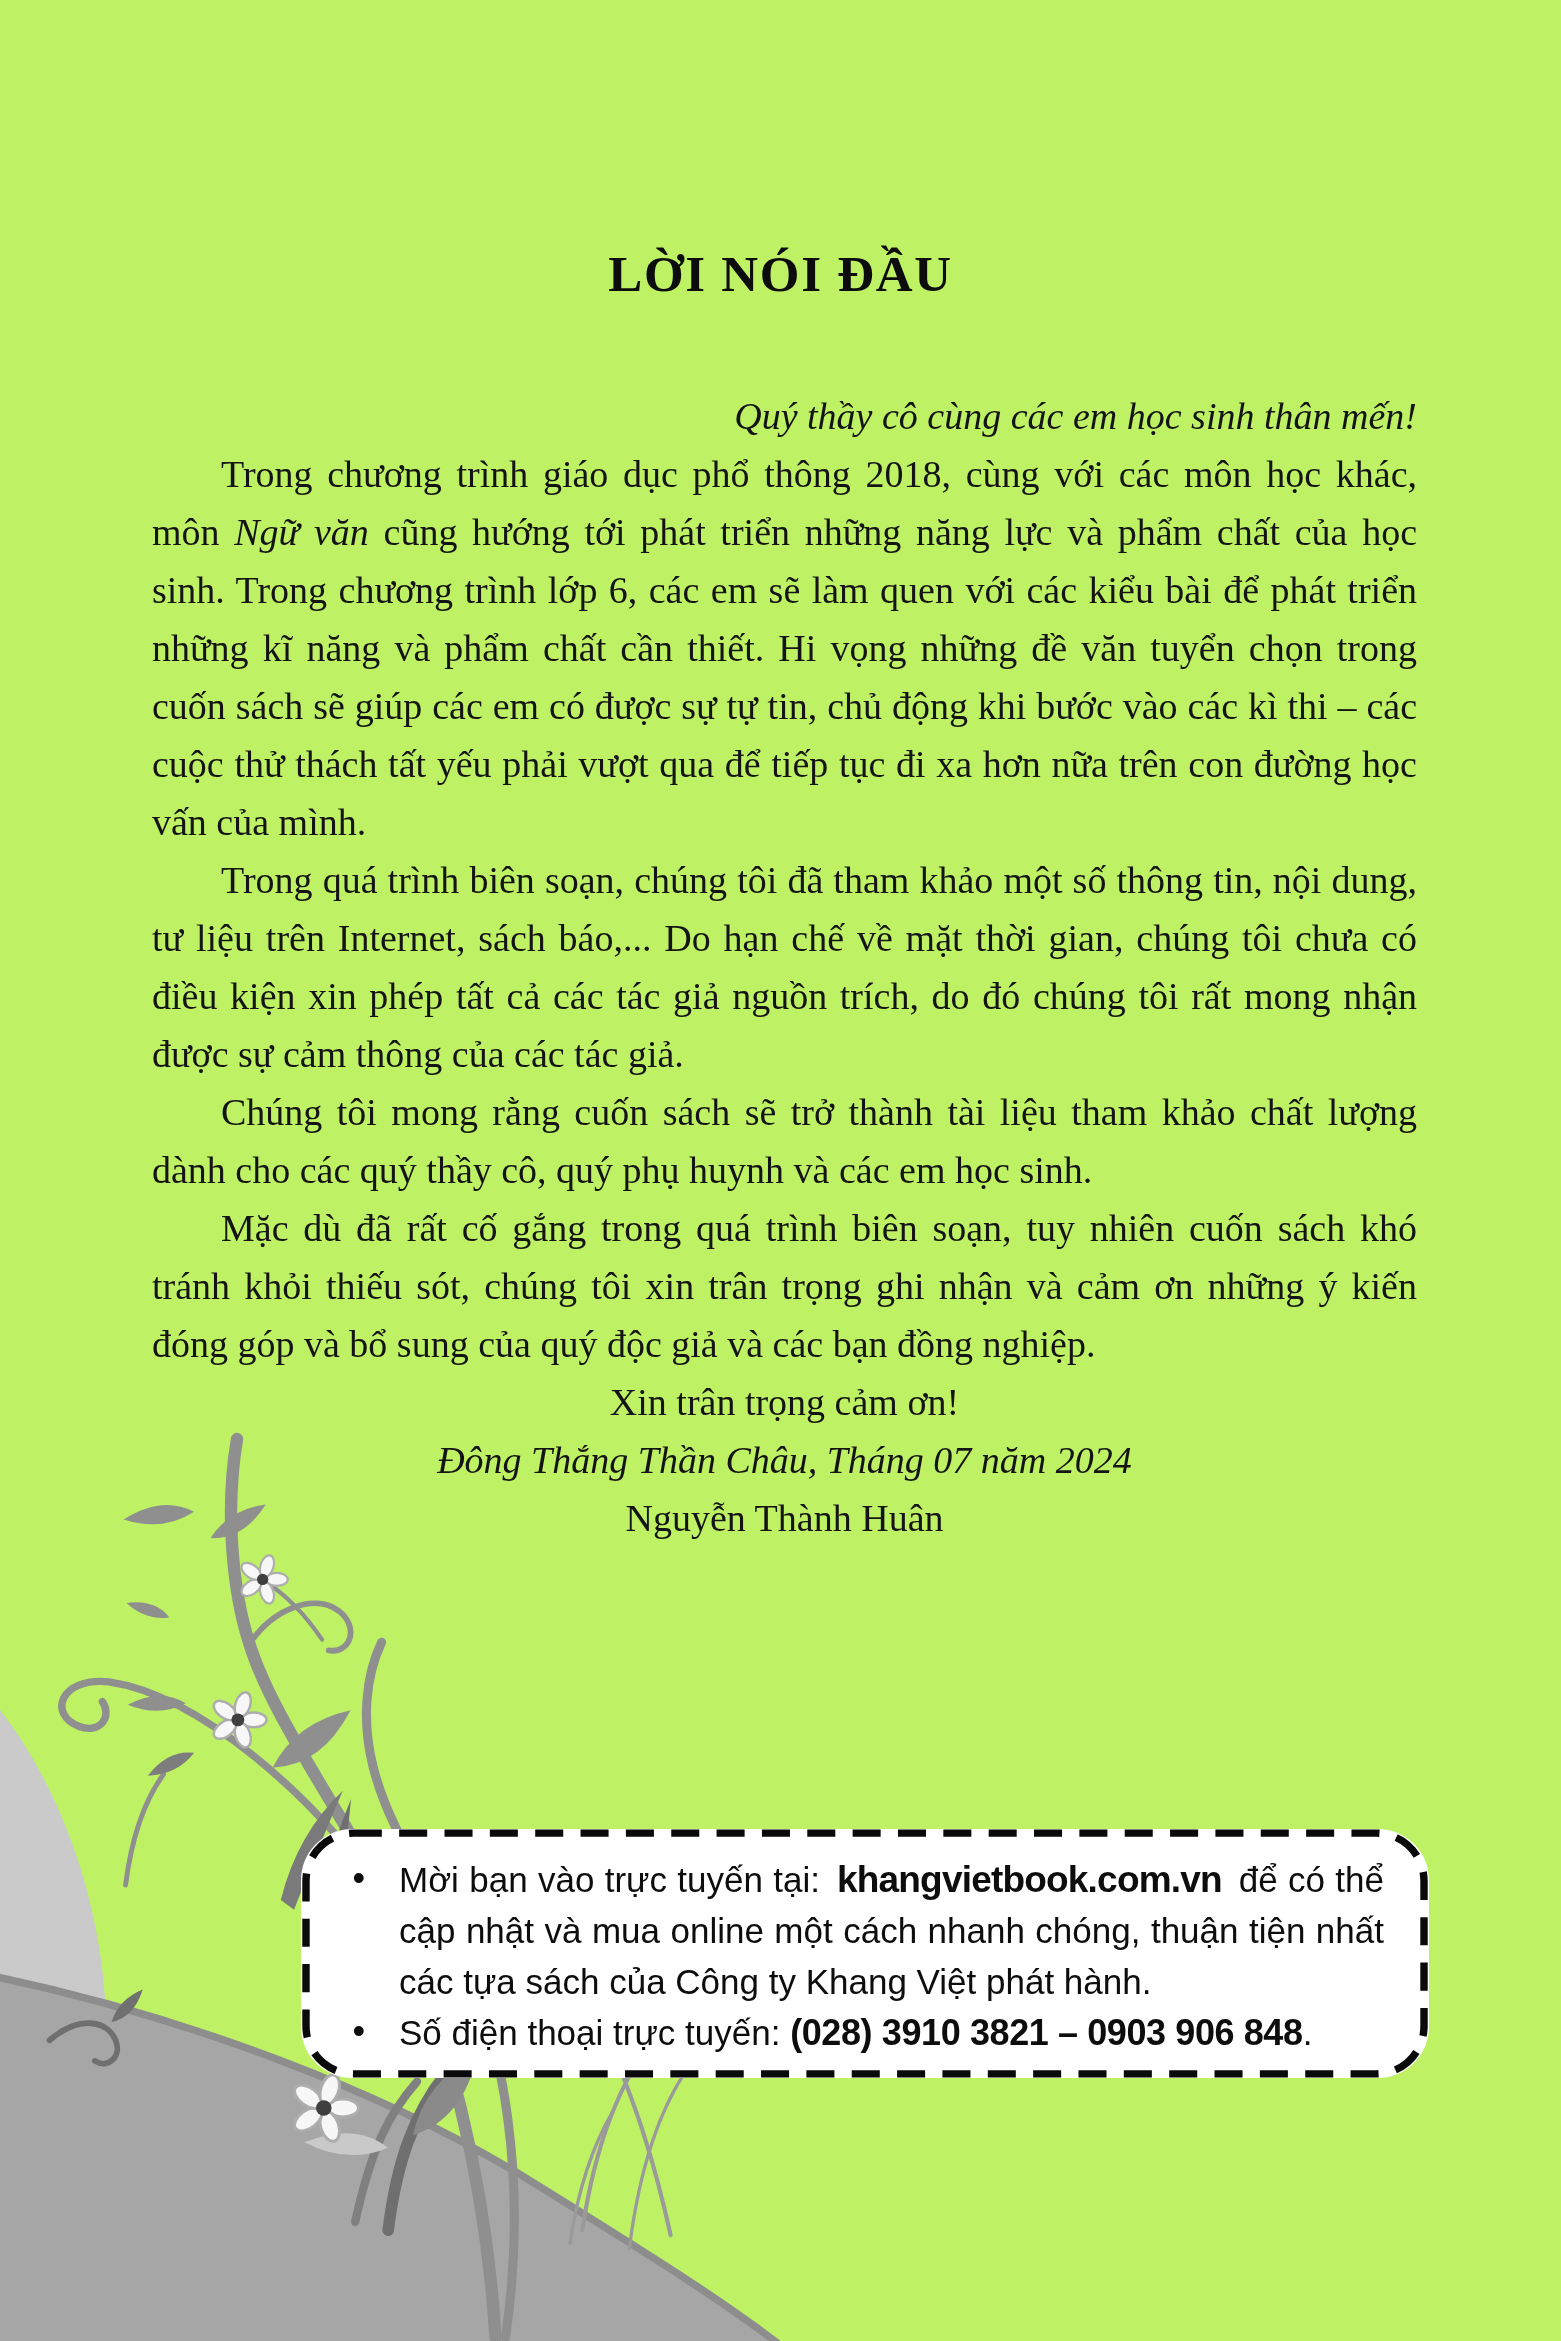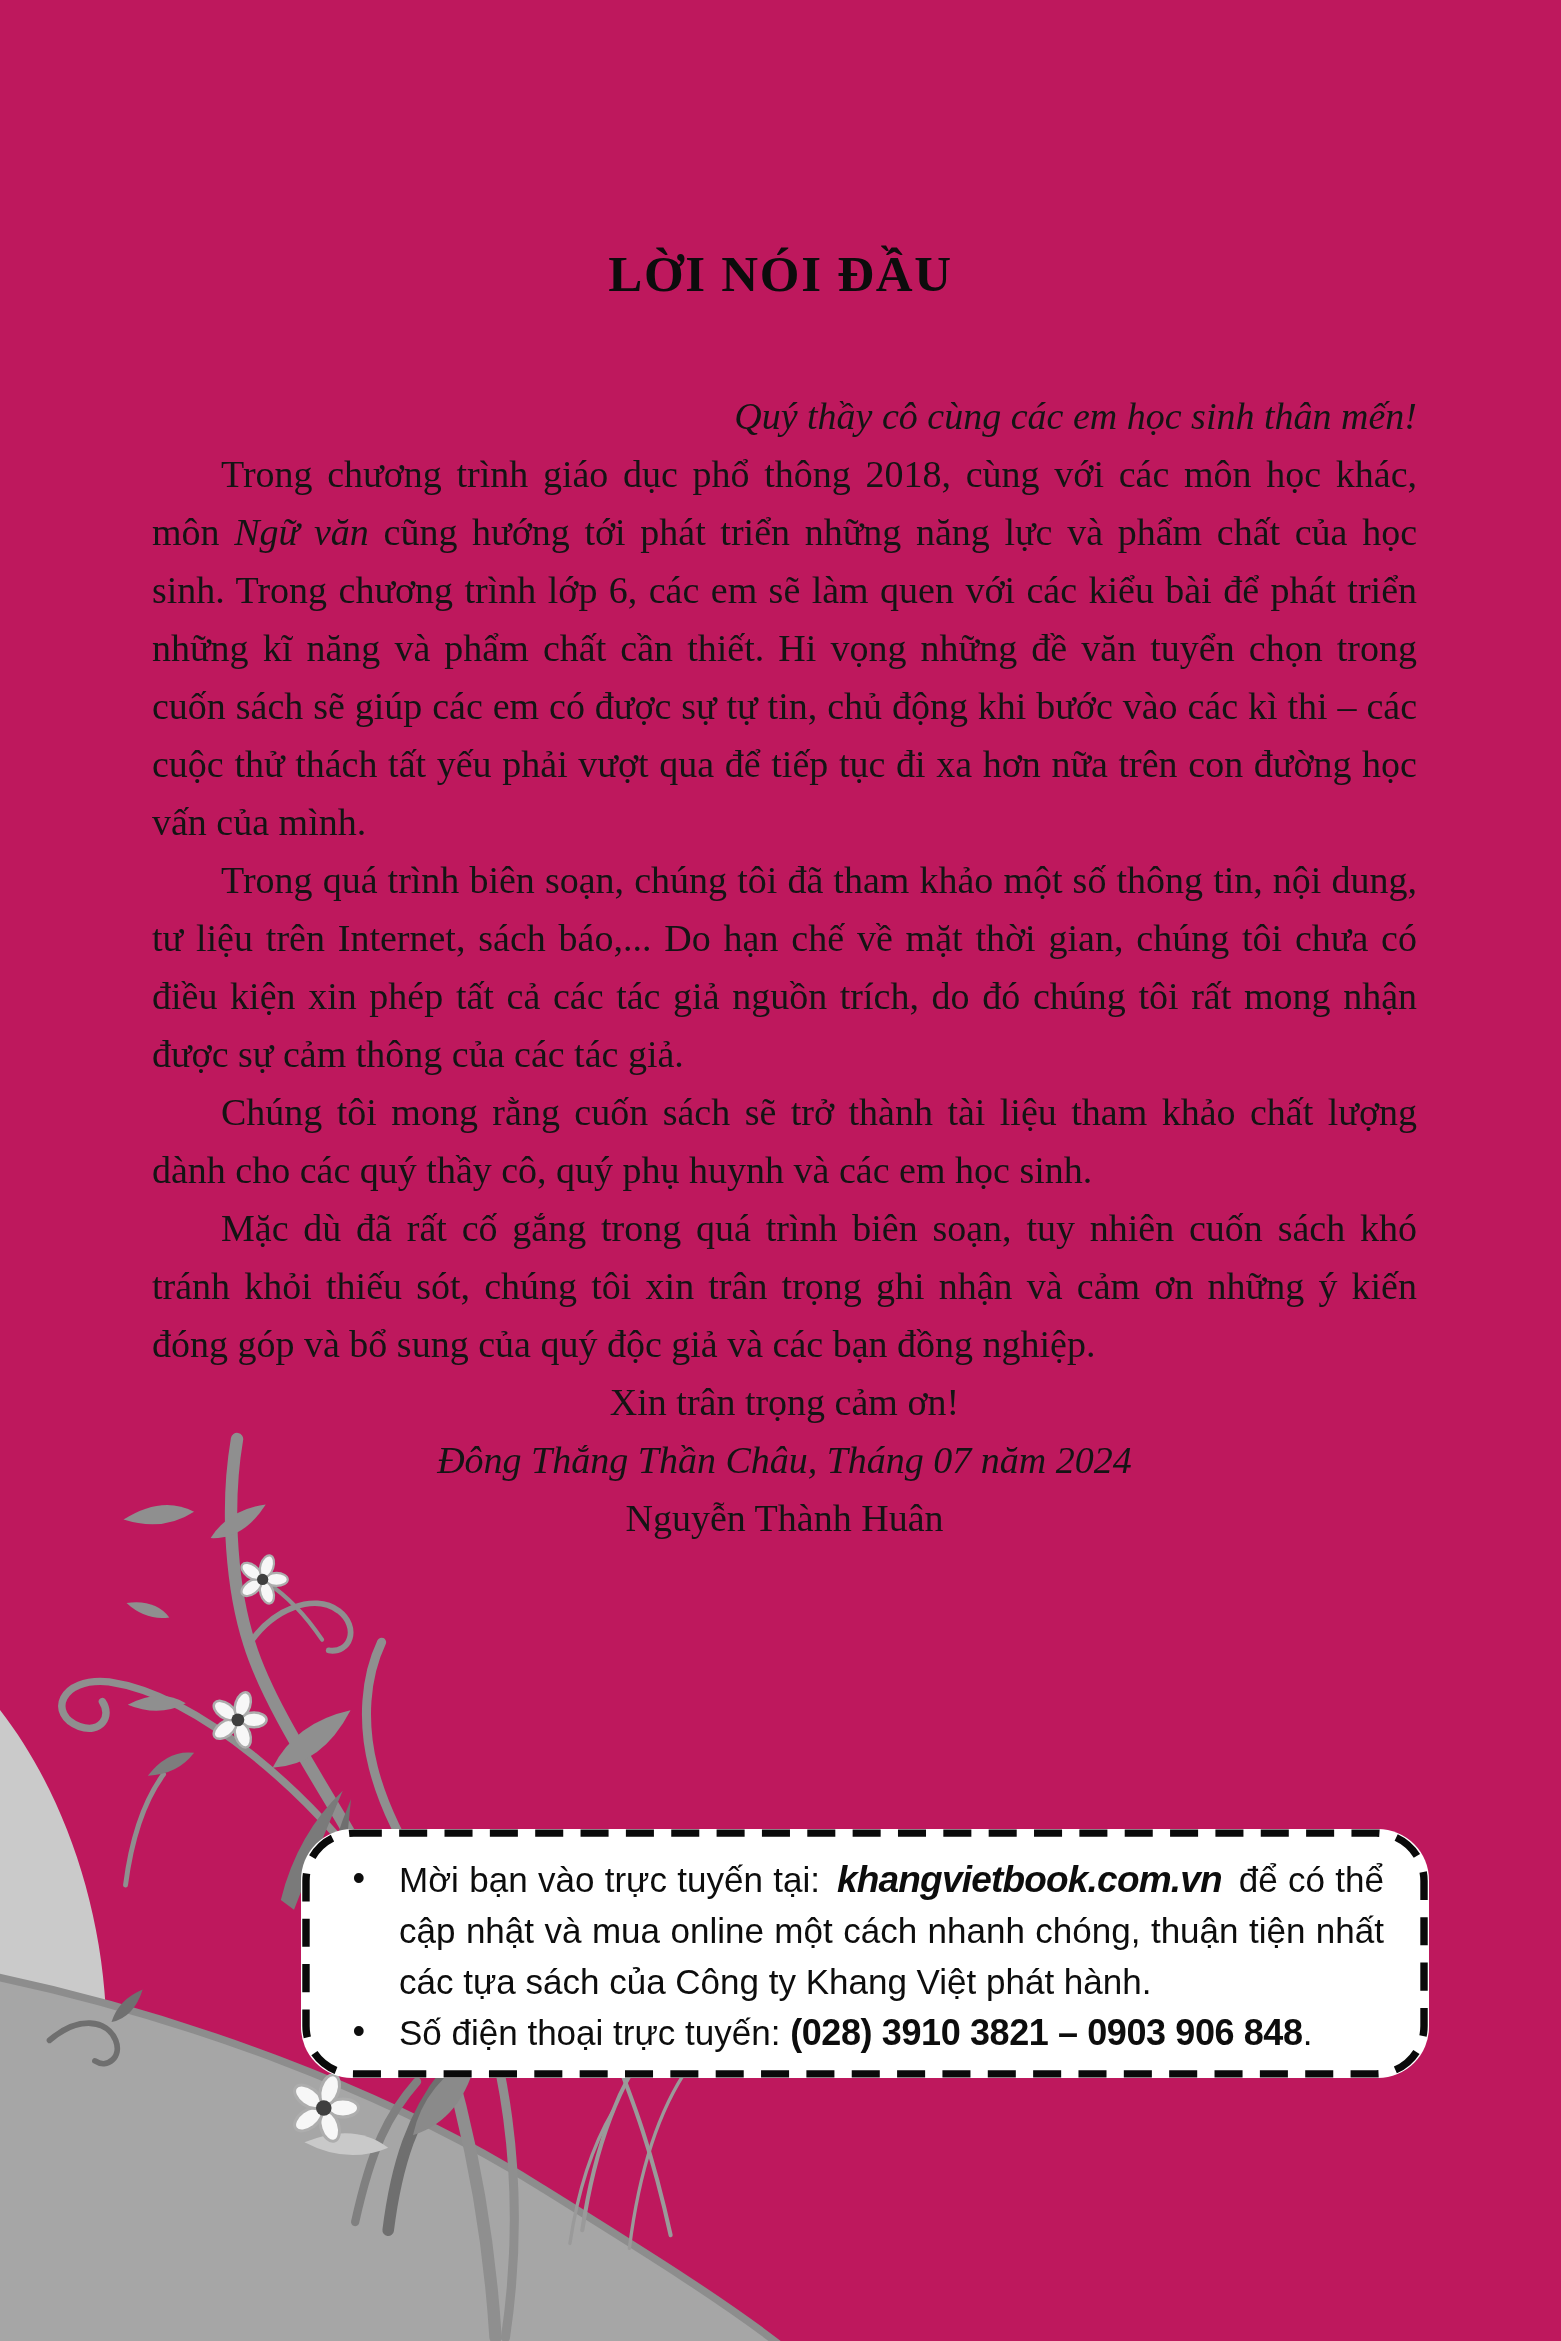--- a/index.html
+++ b/index.html
@@ -1,19 +1,19 @@
 <!DOCTYPE html>
 <html style="font-size:13.2px"><head>
 <meta charset="utf-8">
 <style>
   html,body { margin:0; padding:0; background:#e8e8e8; }
   .page {
     position:relative;
     width:1561px; height:2342px;
-    background:#be185d;
+    background:#bef264;
     overflow:hidden;
     font-family:"Liberation Serif", serif;
   }
   .decor {
     position:absolute; left:0; top:0; width:1561px; height:2342px;
     z-index:0; pointer-events:none;
   }
   .title {
     position:absolute; top:245px; left:0; right:0;
     margin:0; text-align:center;
@@ -43,21 +43,21 @@
   .box-border {
     position:absolute; left:0; top:0; width:1128px; height:249px;
     pointer-events:none;
   }
   .box-item { position:relative; padding-left:53px; text-align:justify; }
   .bullet {
     position:absolute; left:6.6px; top:-1.7px;
     font-size:36px; color:#0d0d0d;
   }
   .domain {
-    font-weight:bold; font-style:italic;
+    font-weight:bold; 
     font-size:37px; padding:0 6.6px; letter-spacing:-0.8px;
   }
   .phone { font-weight:bold; font-size:36px; letter-spacing:-0.4px; }
 </style>
 </head>
 <body>
 
 <div class="page">
 
   <svg class="decor" viewBox="0 0 1890 2835" xmlns="http://www.w3.org/2000/svg">

